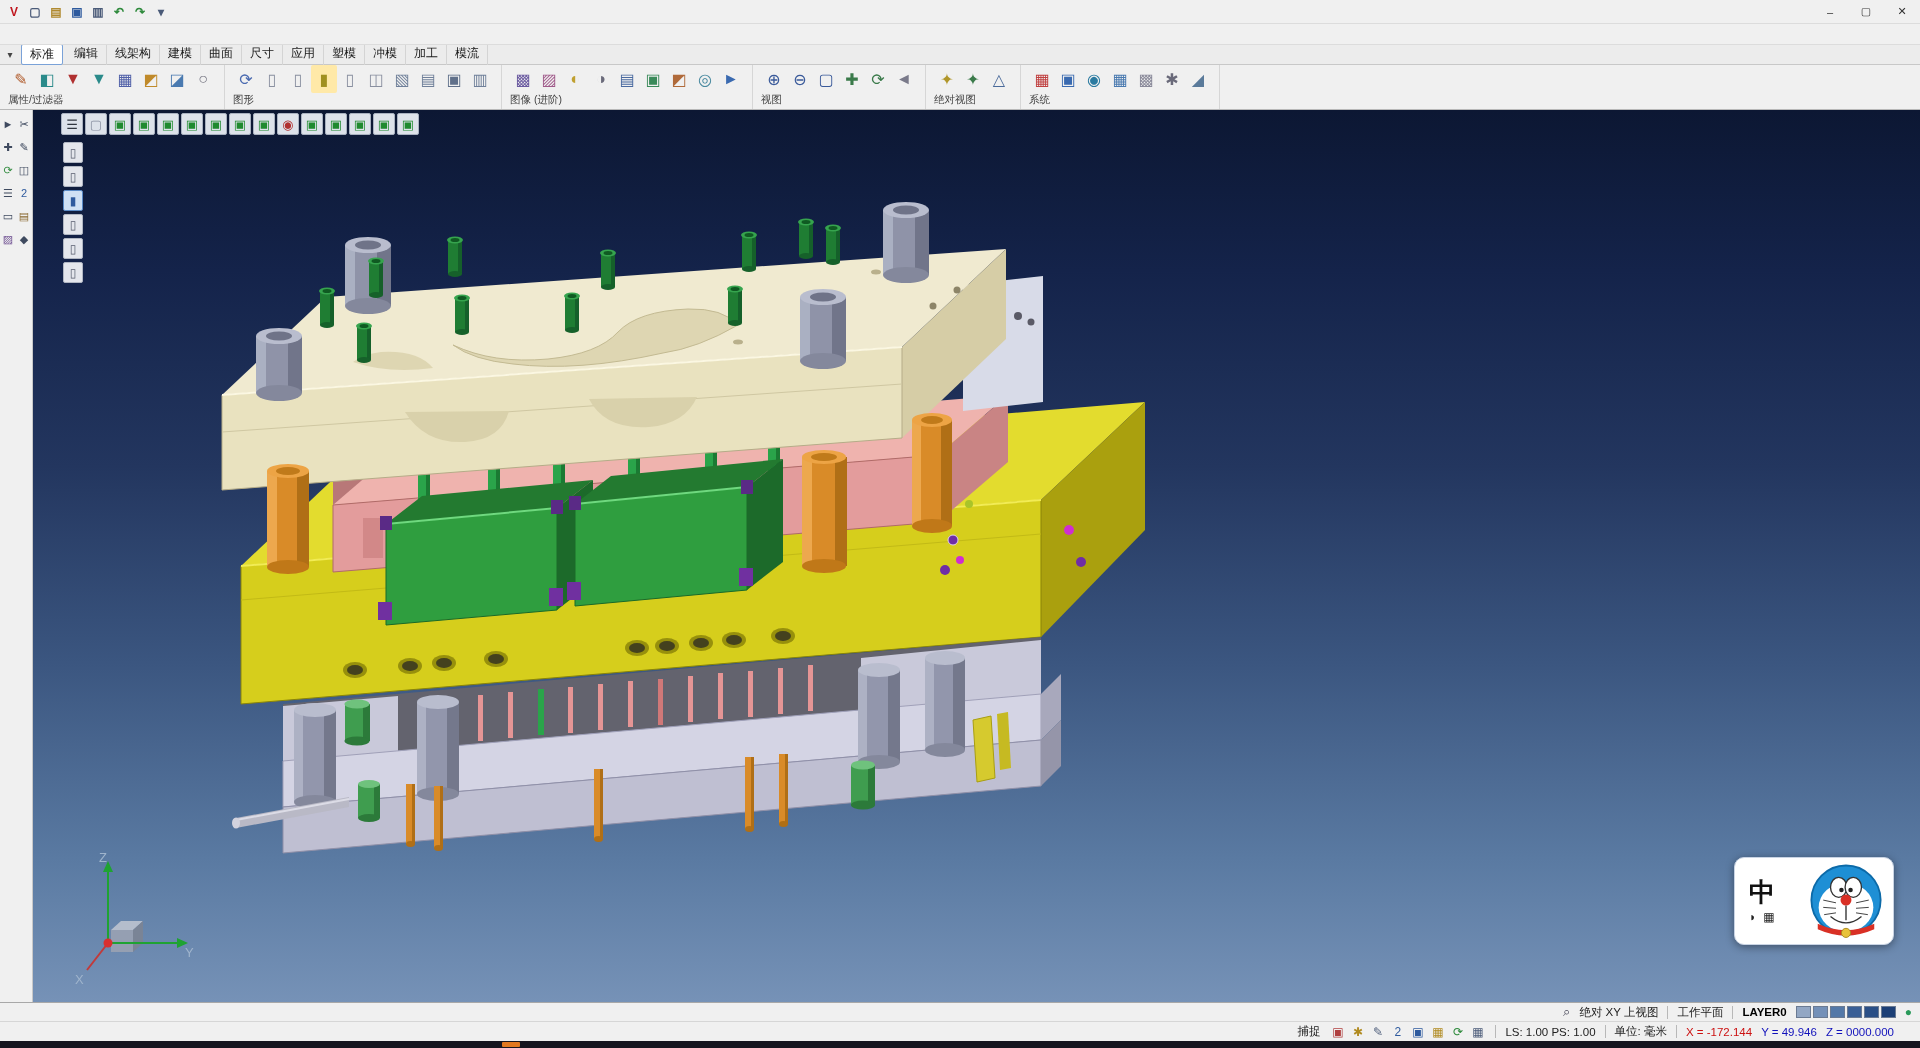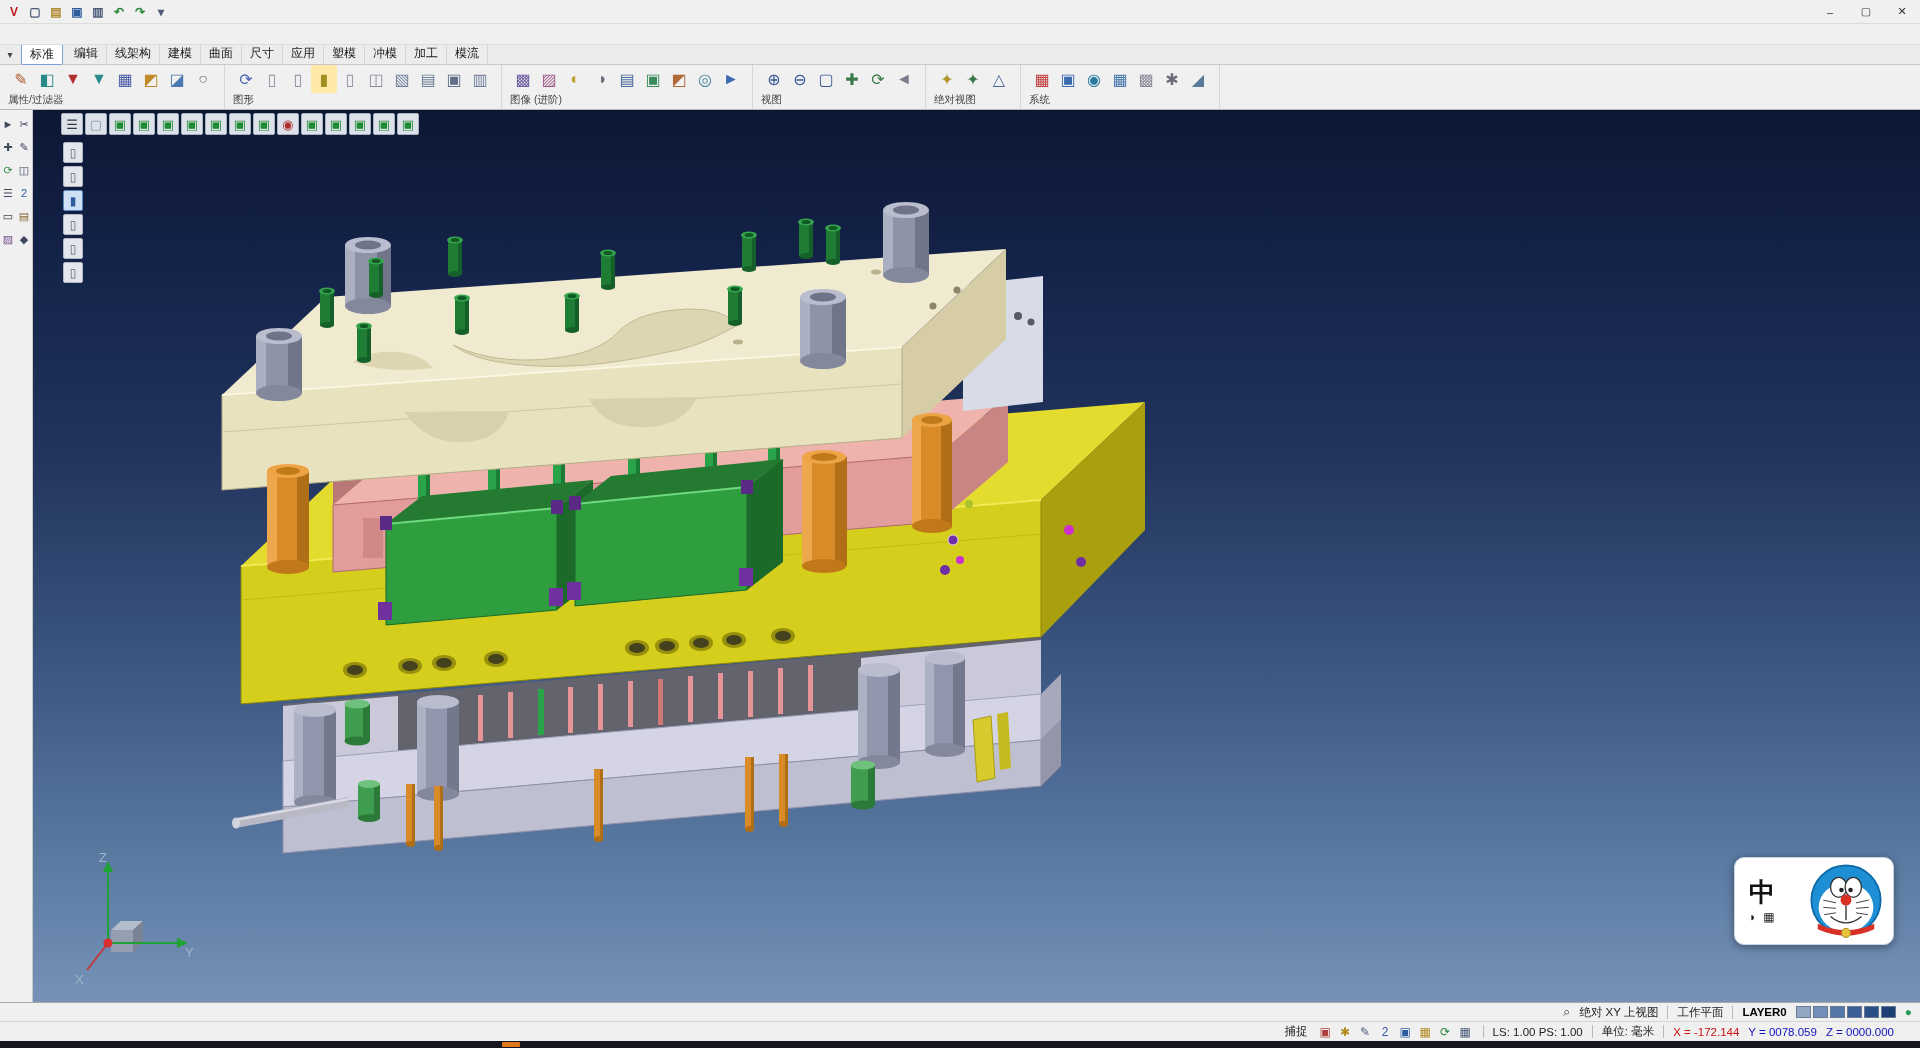--- a/index.html
+++ b/index.html
@@ -857,19 +857,19 @@
       <span class="sb-icon">
         <span style="color: rgb(74, 90, 120);">▦</span>
       </span>
     </span>
   <span class="sb-sep"></span>
   <span>LS: 1.00 PS: 1.00</span>
   <span class="sb-sep"></span>
   <span>单位: 毫米</span>
   <span class="sb-sep"></span>
   <span class="coord-x">X = -172.144</span>
-  <span class="coord-y">Y = 0078.059</span>
+  <span class="coord-y">Y = 49.946</span>
   <span class="coord-z">Z = 0000.000</span>
 </div>
 
 <div class="taskbar">
   <span class="tk-app"></span>
 </div>
 
 </body></html>

